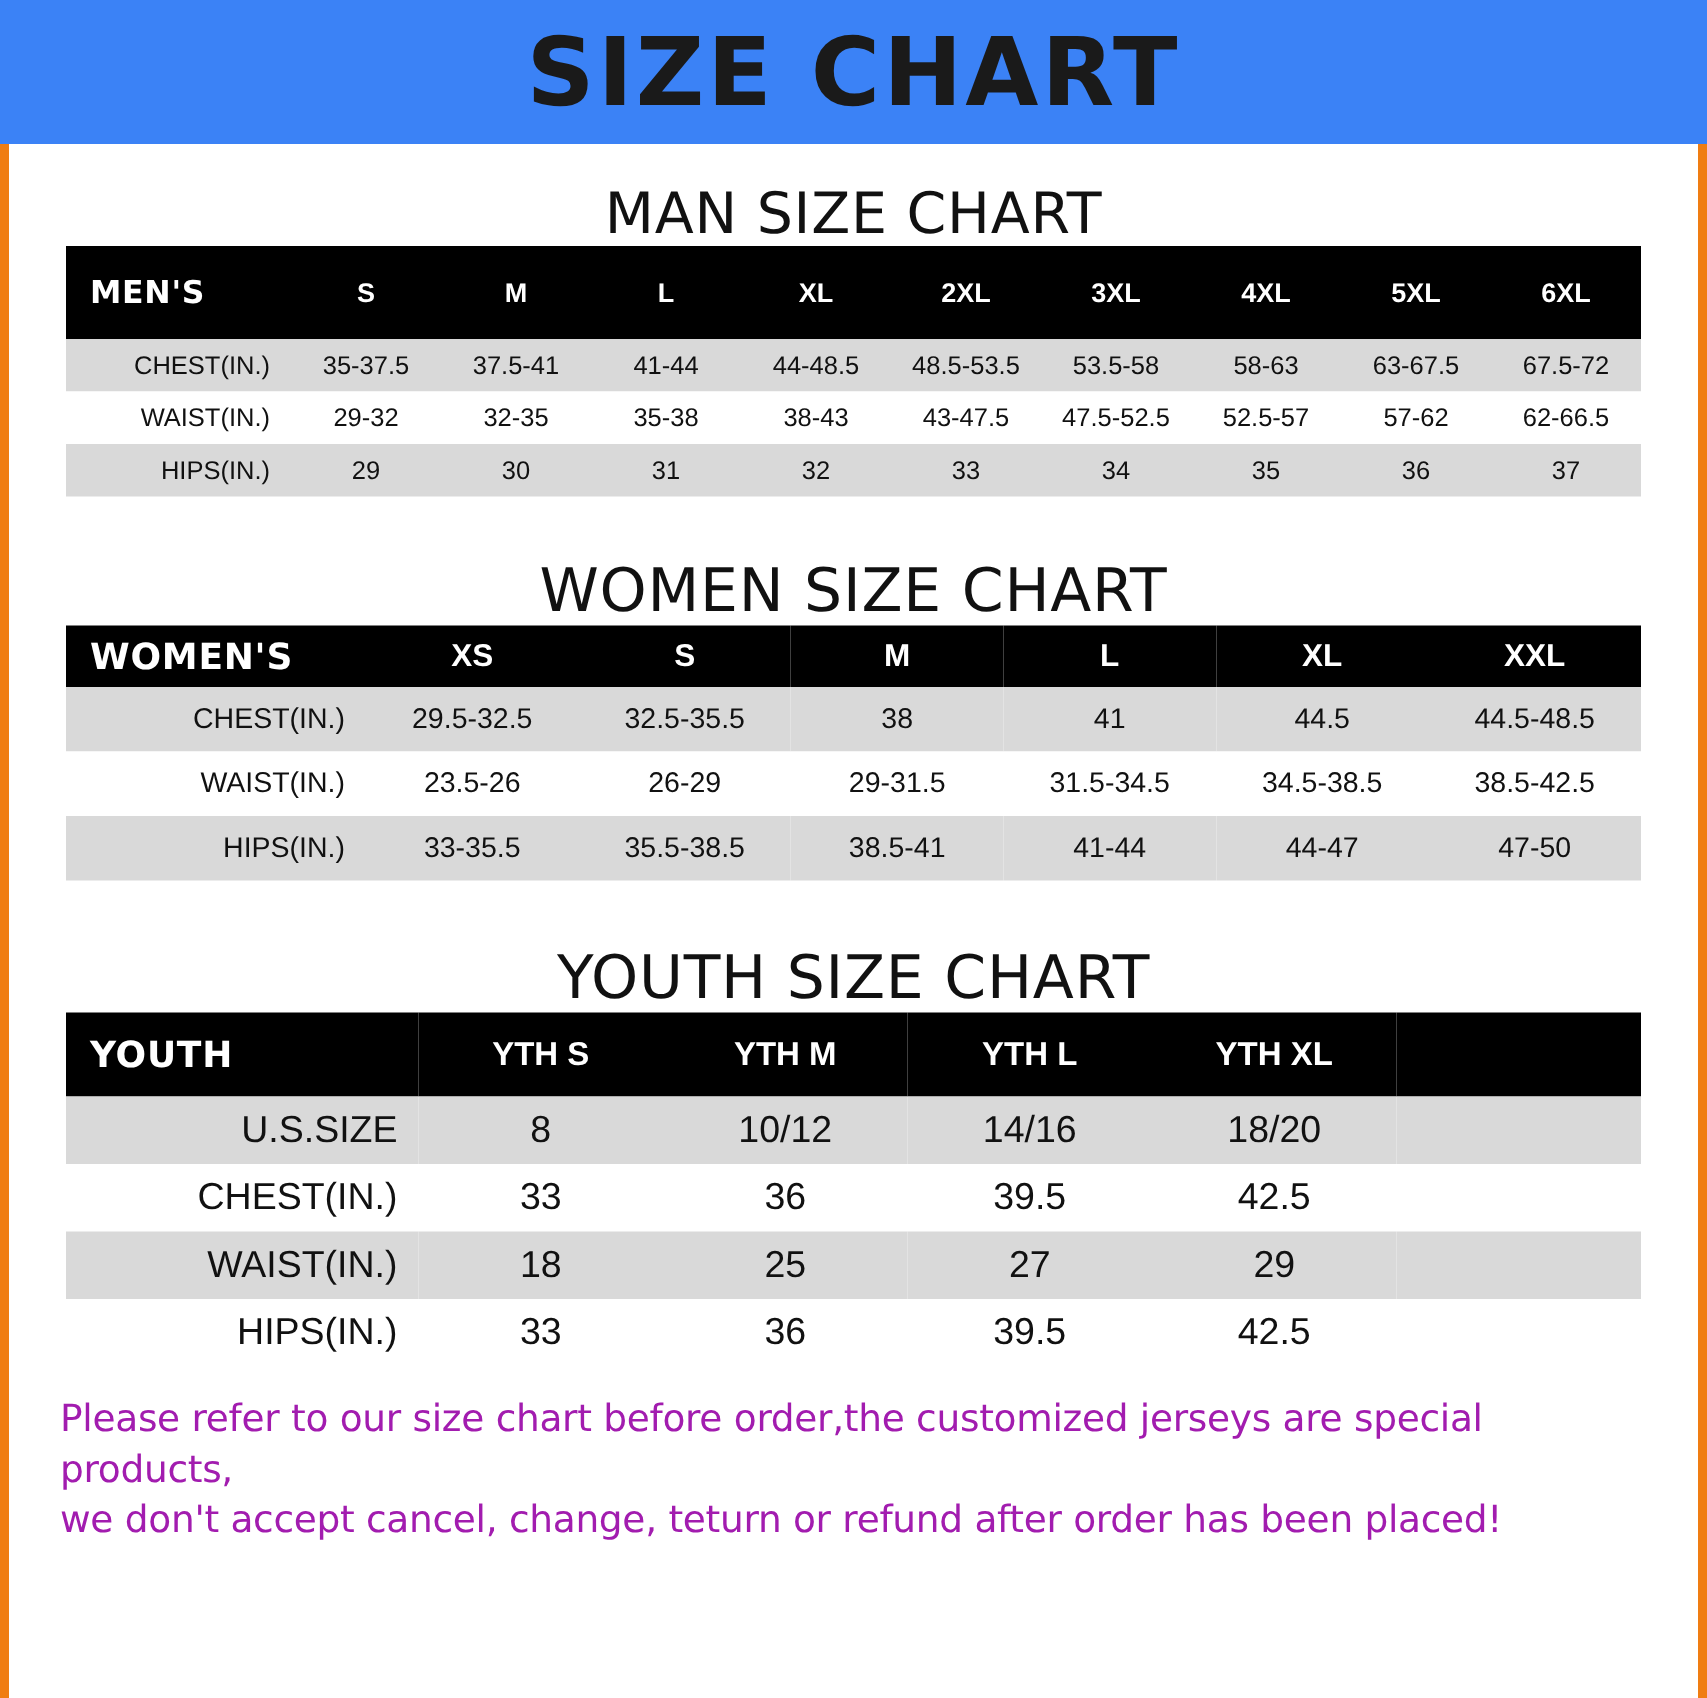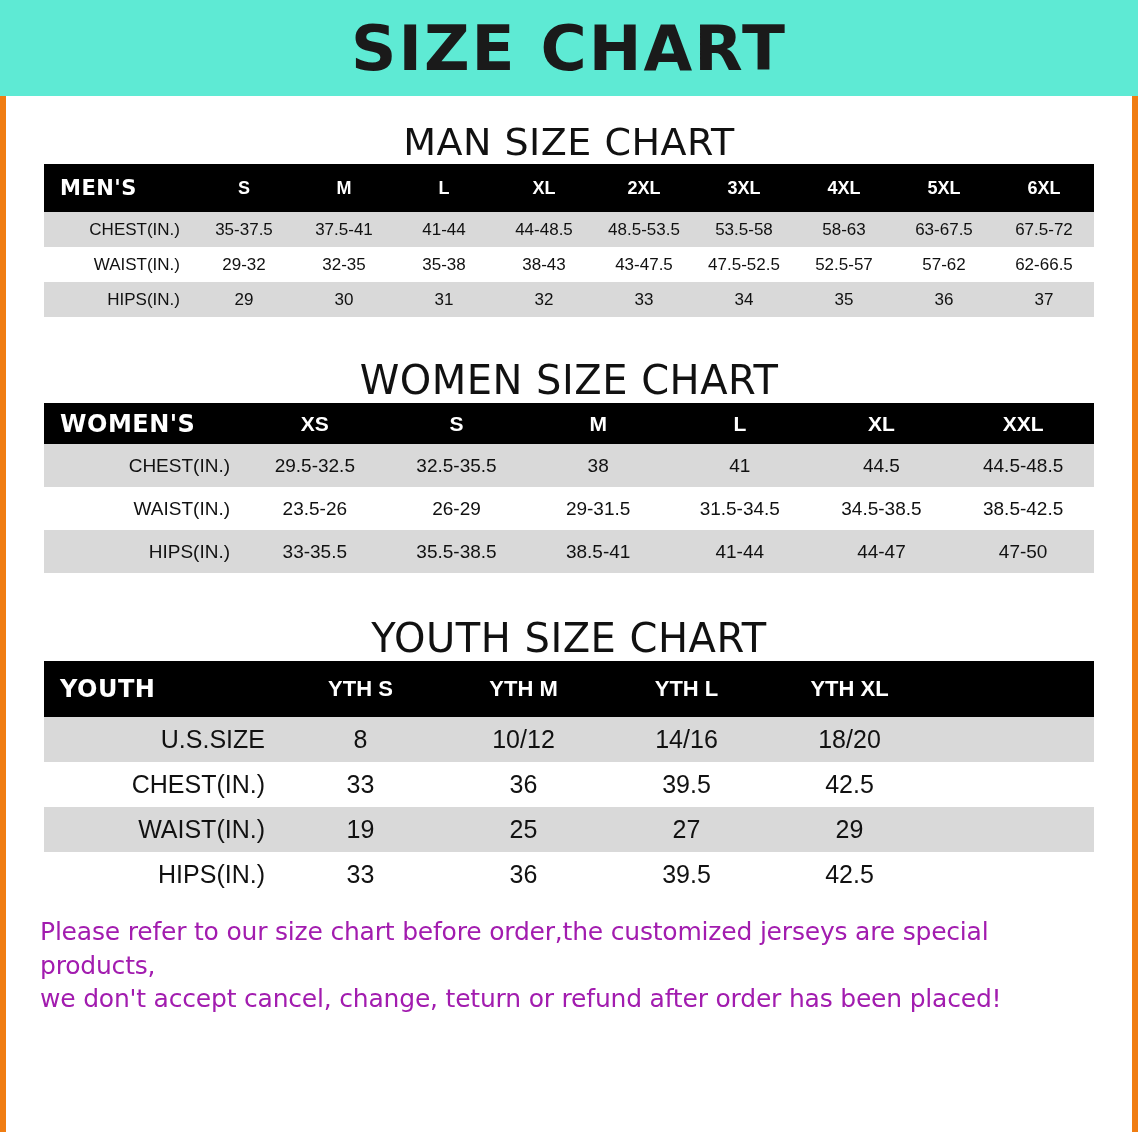--- a/index.html
+++ b/index.html
@@ -17,21 +17,21 @@
     position: relative;
     width: 1138px;
     height: 1132px;
     background: #ffffff;
     box-sizing: border-box;
     border-left: 6px solid #f07d12;
     border-right: 6px solid #f07d12;
   }
   
   .banner {
-    background: #5eead4;
+    background: #3b82f6;
     height: 96px;
     display: flex;
     align-items: center;
     justify-content: center;
     margin: 0 -6px;
   }
   .banner-title {
     font-family: "DejaVu Sans", sans-serif;
     font-weight: bold;
     font-size: 63px;
@@ -83,21 +83,21 @@
   }
   .size-table td.rowlabel {
     text-align: right;
     padding-right: 14px;
   }
   .stripe-dark  { background: #d9d9d9; }
   .stripe-light { background: #ffffff; }
 
   
   #men-table { width: 1050px; }
-  #men-table thead th { height: 48px; }
+  #men-table thead th { height: 62px; }
   #men-table tbody td { height: 35px; font-size: 17px; }
   #men-table col.lbl { width: 150px; }
 
   
   #women-table { width: 1050px; }
   #women-table thead th { height: 41px; font-size: 21px; }
   #women-table thead th.rowlabel { font-size: 24px; }
   #women-table tbody td { height: 43px; font-size: 19px; }
   #women-table col.lbl { width: 200px; }
 
@@ -289,21 +289,21 @@
         <tr class="stripe-light">
           <td class="rowlabel">CHEST(IN.)</td>
           <td>33</td>
           <td>36</td>
           <td>39.5</td>
           <td>42.5</td>
           <td></td>
         </tr>
         <tr class="stripe-dark">
           <td class="rowlabel">WAIST(IN.)</td>
-          <td>19</td>
+          <td>18</td>
           <td>25</td>
           <td>27</td>
           <td>29</td>
           <td></td>
         </tr>
         <tr class="stripe-light">
           <td class="rowlabel">HIPS(IN.)</td>
           <td>33</td>
           <td>36</td>
           <td>39.5</td>

